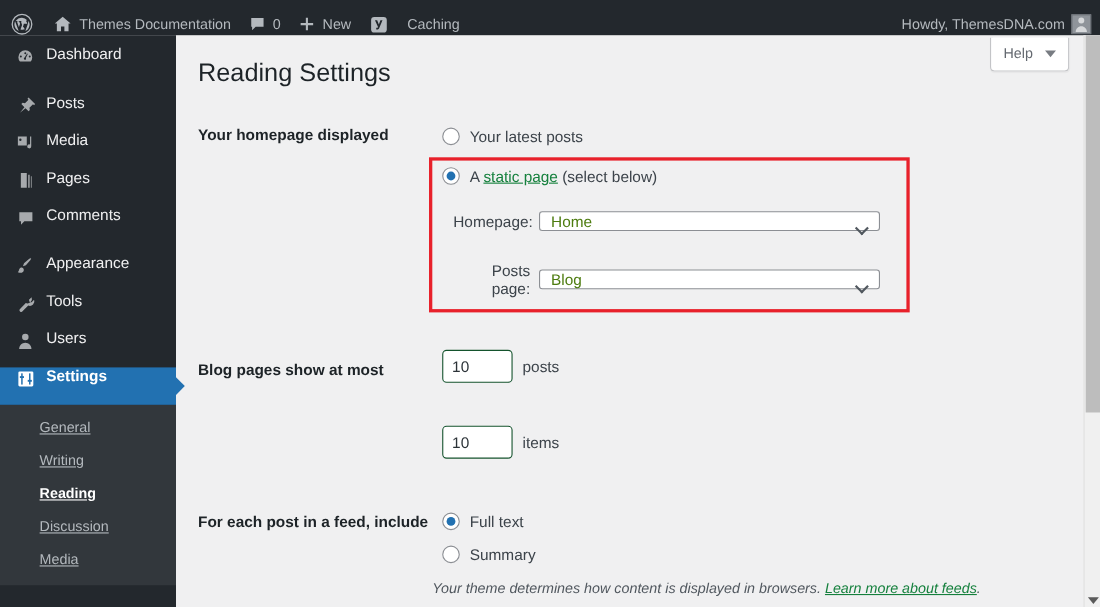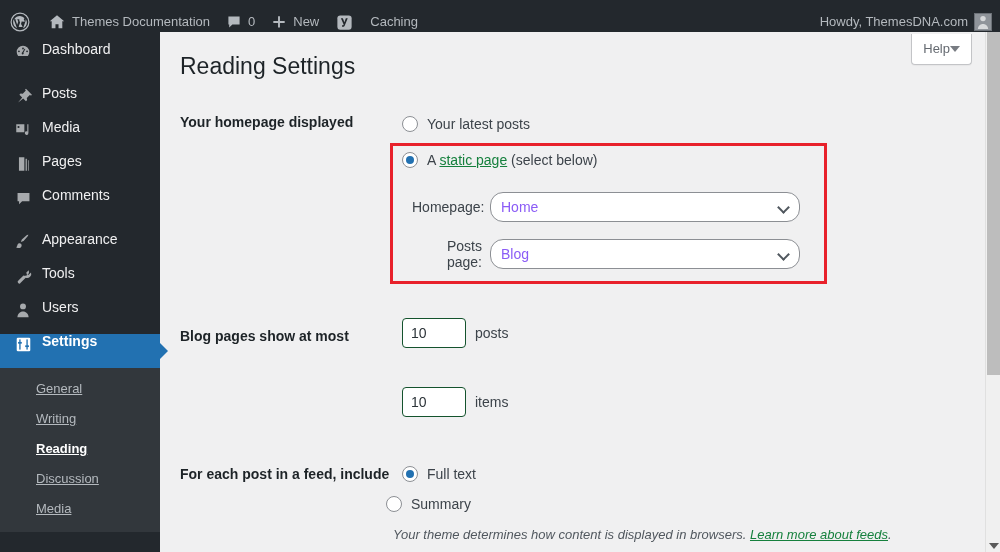--- a/index.html
+++ b/index.html
@@ -98,21 +98,21 @@
   }
   .help-btn {
     position: absolute; top: 2px; right: 13px;
     background: #fff;
     border: 1px solid #c3c4c7;
     border-top: none;
     border-radius: 0 0 4px 4px;
     padding: 7px 11px 8px 11px;
     font-size: 13px;
     color: #646970;
-    display: flex; align-items: center; gap: 0;
+    display: flex; align-items: center; gap: 11px;
     box-shadow: 0 1px 1px rgba(0,0,0,0.04);
   }
   .tri-down {
     width: 0; height: 0;
     border-left: 5px solid transparent;
     border-right: 5px solid transparent;
     border-top: 6px solid #787c82;
   }
 
   h1.page-title {
@@ -162,28 +162,28 @@
     position: absolute;
     border: 3px solid #e8212b;
   }
 
   .select-row {
     display: flex; align-items: center;
     font-size: 14px; color: #3c434a;
   }
   .select-label { width: 78px; text-align: right; padding-right: 8px; }
   .selectbox {
-    width: 310px; height: 30px;
+    width: 310px; height: 18px;
     border: 1px solid #8c8f94;
-    border-radius: 13px;
+    border-radius: 3px;
     background: #fff;
     display: flex; align-items: center;
     padding: 0 10px;
     font-size: 14px;
-    color: #8b5cf6;
+    color: #4d7c0f;
     position: relative;
   }
   .chev {
     position: absolute; right: 11px; top: 10px;
     width: 9px; height: 9px;
     border-right: 2px solid #50575e;
     border-bottom: 2px solid #50575e;
     transform: rotate(45deg);
   }
 
@@ -470,21 +470,21 @@
 
   <div class="row-label" style="top:432px; left:20px; width:210px;">For each post in a feed, include</div>
 
   <div class="row-field" style="top:432px; left:242px;">
     <div class="radio-line">
       <span class="radio checked"></span>
       <span>Full text</span>
     </div>
   </div>
 
-  <div class="row-field" style="top:462px; left:226px;">
+  <div class="row-field" style="top:462px; left:242px;">
     <div class="radio-line">
       <span class="radio"></span>
       <span>Summary</span>
     </div>
   </div>
 
   <div class="row-field desc" style="top:494px; left:233px; width:580px;"><span>Your theme determines how content is displayed in browsers. </span><a class="link" href="#">Learn more about feeds</a><span>.</span></div>
 
 </div>
 

